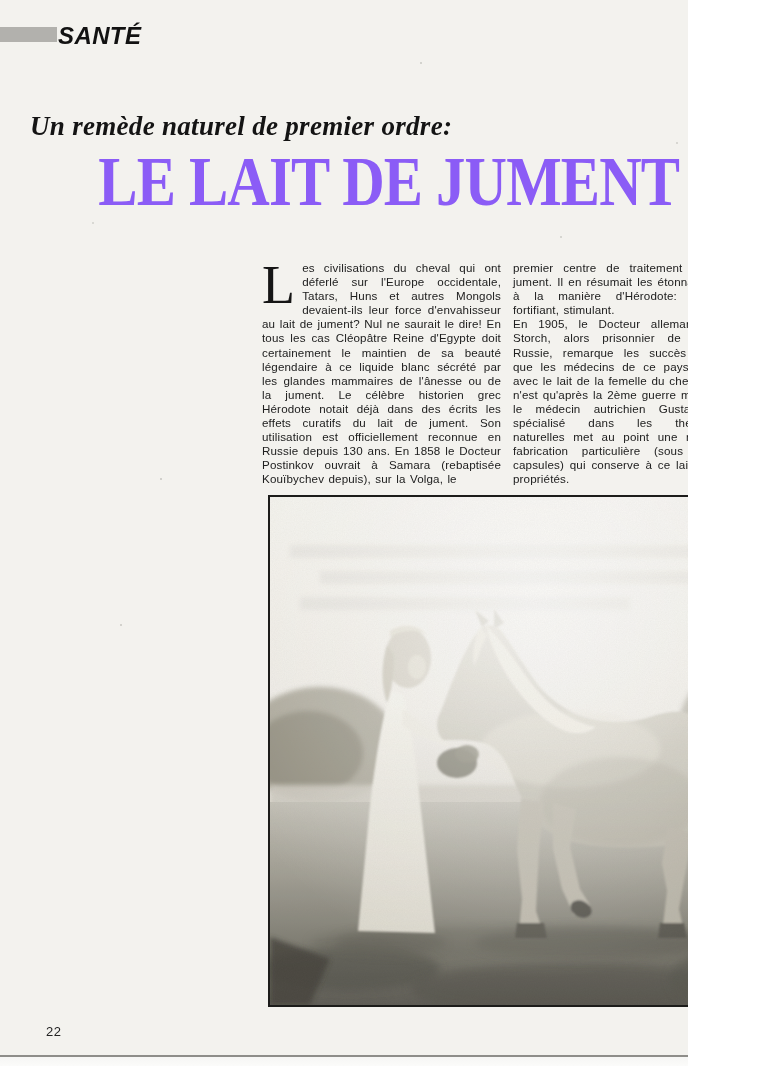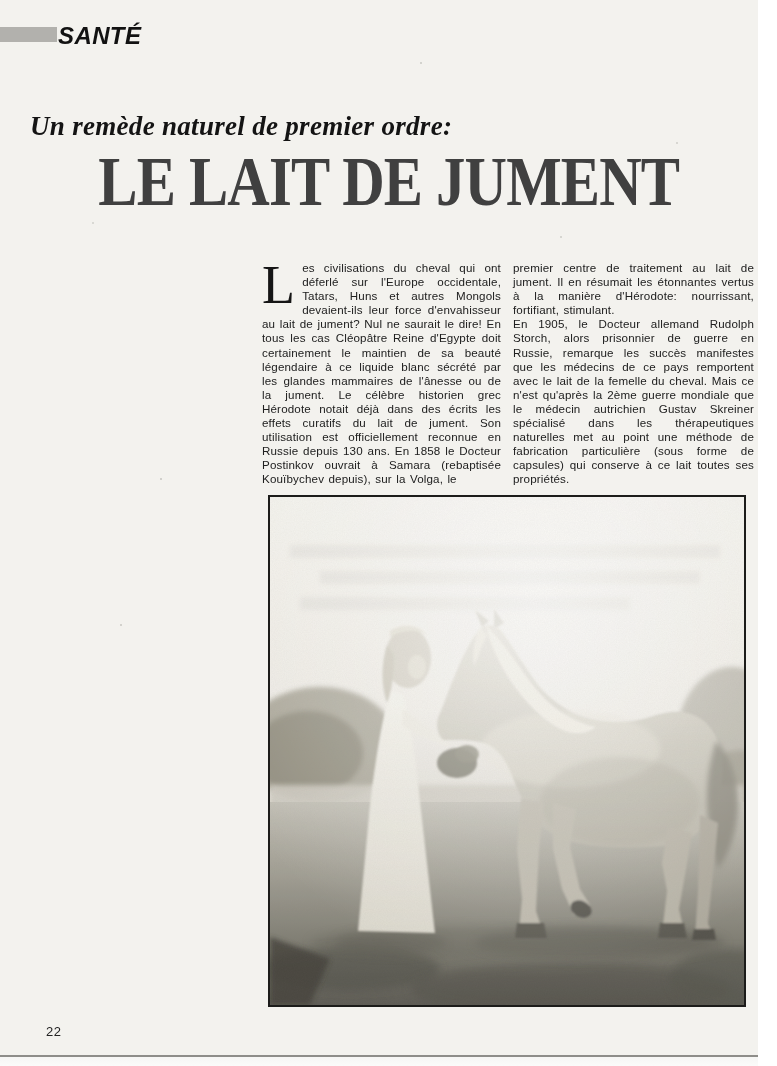--- a/index.html
+++ b/index.html
@@ -1,17 +1,17 @@
 <!DOCTYPE html>
 <html><head>
 <meta charset="utf-8">
 <style>
   html,body { margin:0; padding:0; background:#ffffff; }
   .page {
-    position:relative; width:758px; height:1066px;
+    position:relative; width:688px; height:1066px;
     background:#f3f2ee; overflow:hidden;
     font-family:"Liberation Sans", sans-serif; color:#1c1c1c;
   }
   .specks {
     position:absolute; left:0; top:0; width:2px; height:2px; border-radius:50%;
     background:transparent;
     box-shadow: 420px 62px 0 #c9c8c3, 676px 142px 0 #cfcec9, 160px 478px 0 #c6c5c0,
                 700px 898px 0 #cbcac5, 92px 222px 0 #d1d0cb, 560px 236px 0 #cdccc7,
                 120px 624px 0 #c8c7c2, 740px 520px 0 #d2d1cc;
   }
@@ -24,21 +24,21 @@
     color:#121212; letter-spacing:0.4px;
   }
   .kicker {
     position:absolute; left:30px; top:111px;
     font:italic 700 27px "Liberation Serif", serif;
     color:#141414; letter-spacing:0.3px; white-space:nowrap;
   }
   .headline {
     position:absolute; left:0; top:150px; width:777px; margin:0;
     text-align:center; font:700 70px/64px "Liberation Serif", serif;
-    color:#404040; letter-spacing:-1px;
+    color:#8b5cf6; letter-spacing:-1px;
   }
   .headline-inner { display:inline-block; transform:scaleX(0.84); transform-origin:50% 50%; white-space:nowrap; }
   .col {
     position:absolute; top:261px;
     font-size:11.6px; line-height:14.1px; text-align:justify;
     letter-spacing:0.15px; word-spacing:1px; color:#202020;
     font-weight:400;
   }
   .col p { margin:0; }
   .col-1 { left:262px; width:239px; }

